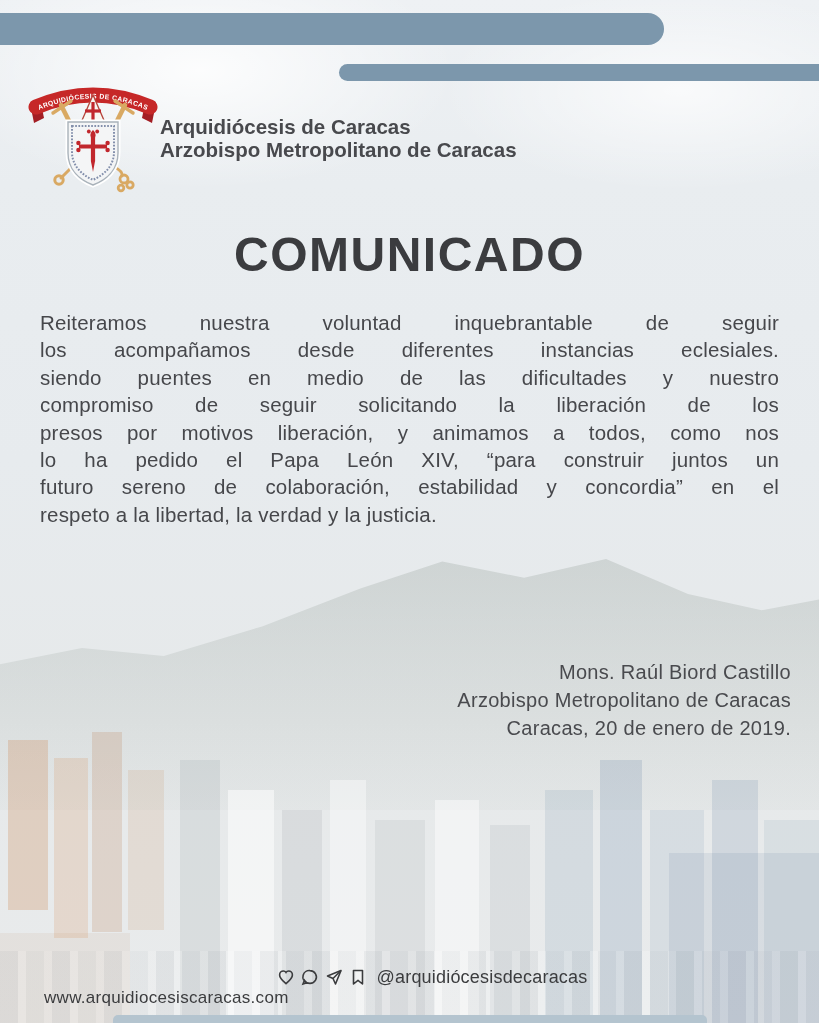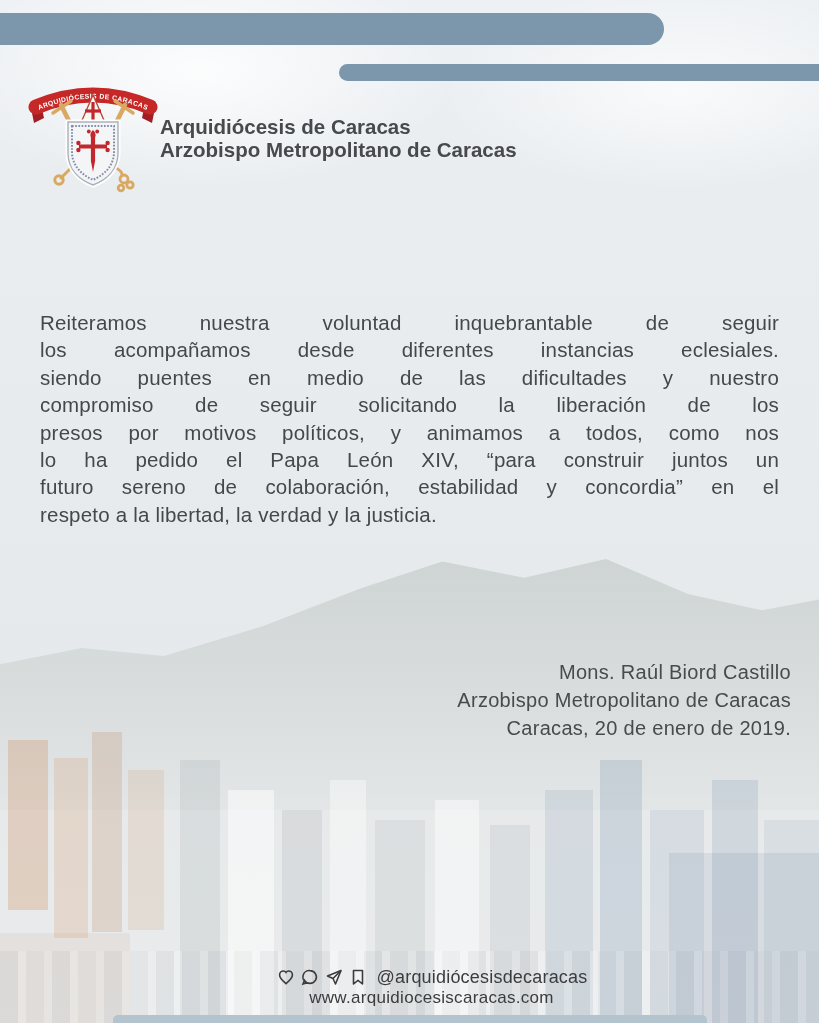--- a/index.html
+++ b/index.html
@@ -36,21 +36,21 @@
     font-size:48px;font-weight:bold;letter-spacing:1.5px;color:#3b3c3f;}
   
   .paragraph{position:absolute;left:40px;top:309px;width:739px;
     font-size:20.5px;line-height:27.4px;letter-spacing:.2px;color:#46474b;}
   .pline{text-align:justify;text-align-last:justify;white-space:normal;}
   .pline:last-child{text-align-last:left;}
   
   .signature{position:absolute;right:28px;top:658px;text-align:right;
     font-size:20px;line-height:28px;letter-spacing:.3px;color:#494a4e;}
   
-  .footer{position:absolute;left:0;right:0;top:966px;text-align:center;color:#3b3c3e;padding-left:44px;}
+  .footer{position:absolute;left:0;right:0;top:966px;color:#3b3c3e;padding-left:44px;}
   .social-row{display:flex;justify-content:center;align-items:center;gap:4px;height:22px;}
   .social-row .icn{width:20px;height:20px;display:inline-block;}
   .handle{font-size:18px;margin-left:5px;letter-spacing:.2px;}
   .website{font-size:17px;margin-top:0;letter-spacing:.3px;}
   svg{display:block;}
 </style>
 </head>
 <body>
 
 <div class="page">
@@ -143,27 +143,28 @@
           <circle cx="81.6" cy="75" r="2.2"></circle>
       </g>
     </svg>
   </div>
 
   <div class="org">
     <div>Arquidiócesis de Caracas</div>
     <div>Arzobispo Metropolitano de Caracas</div>
   </div>
 
+  <div class="title">COMUNICADO</div>
 
   <div class="paragraph">
       <div class="pline">Reiteramos nuestra voluntad inquebrantable de seguir</div>
       <div class="pline">los acompañamos desde diferentes instancias eclesiales.</div>
       <div class="pline">siendo puentes en medio de las dificultades y nuestro</div>
       <div class="pline">compromiso de seguir solicitando la liberación de los</div>
-      <div class="pline">presos por motivos políticos, y animamos a todos, como nos</div>
+      <div class="pline">presos por motivos liberación, y animamos a todos, como nos</div>
       <div class="pline">lo ha pedido el Papa León XIV, “para construir juntos un</div>
       <div class="pline">futuro sereno de colaboración, estabilidad y concordia” en el</div>
       <div class="pline">respeto a la libertad, la verdad y la justicia.</div>
     </div>
 
   <div class="signature">
       <div class="sigline">Mons. Raúl Biord Castillo</div>
       <div class="sigline">Arzobispo Metropolitano de Caracas</div>
       <div class="sigline">Caracas, 20 de enero de 2019.</div>
     </div>

